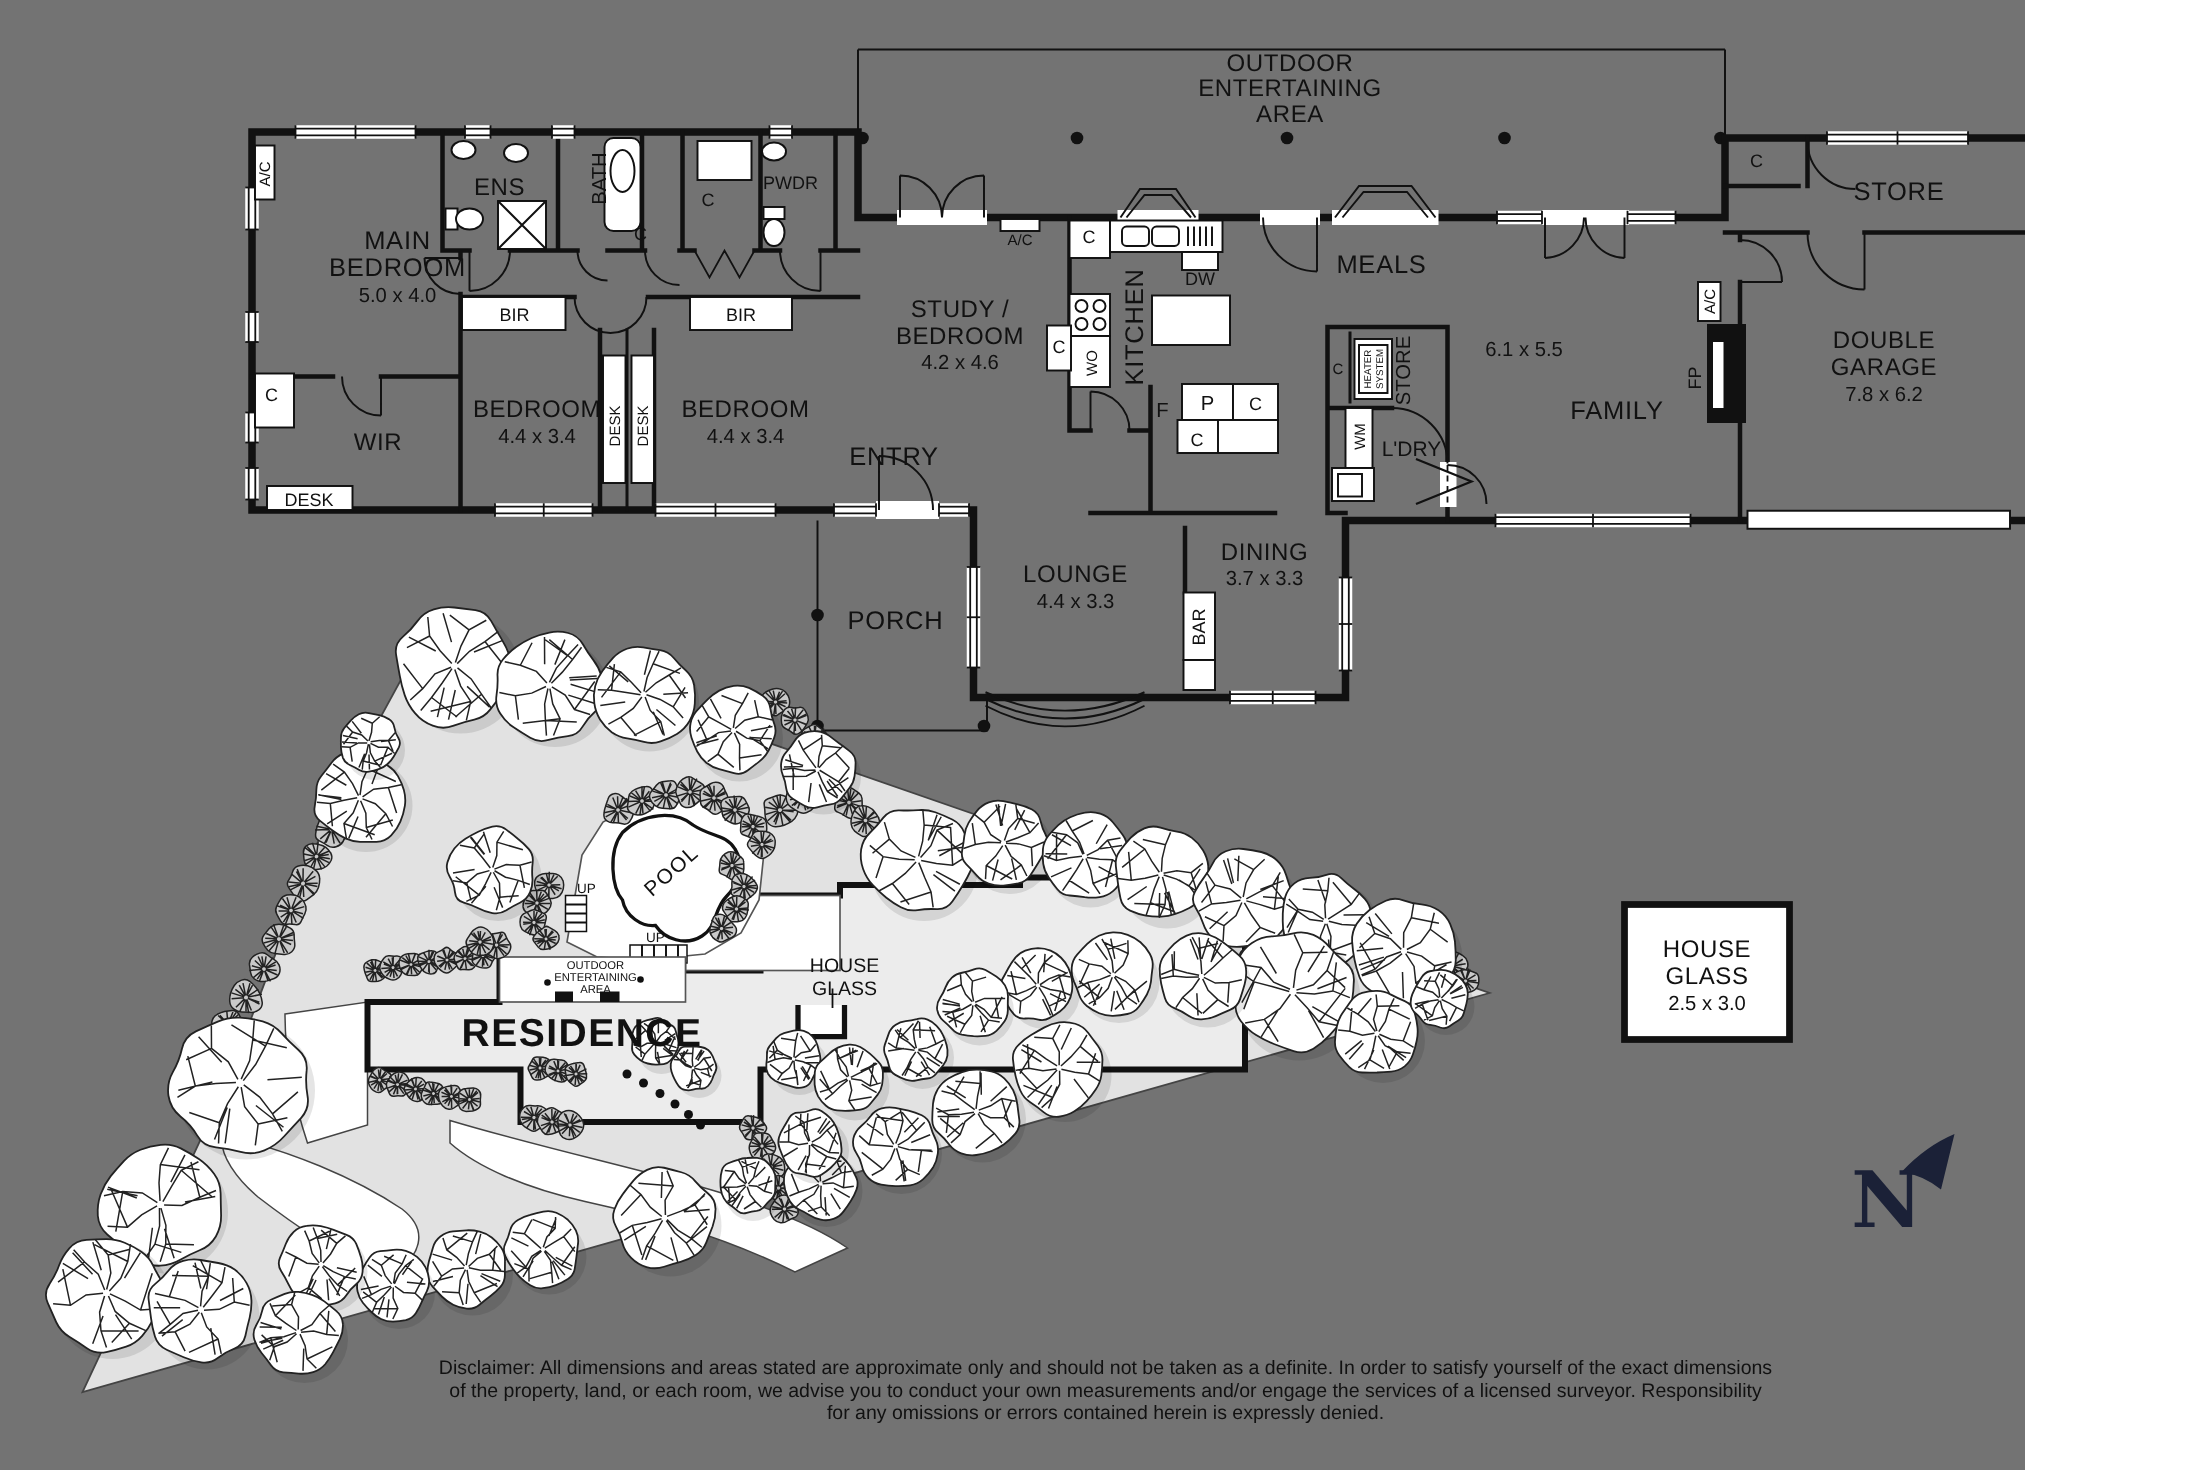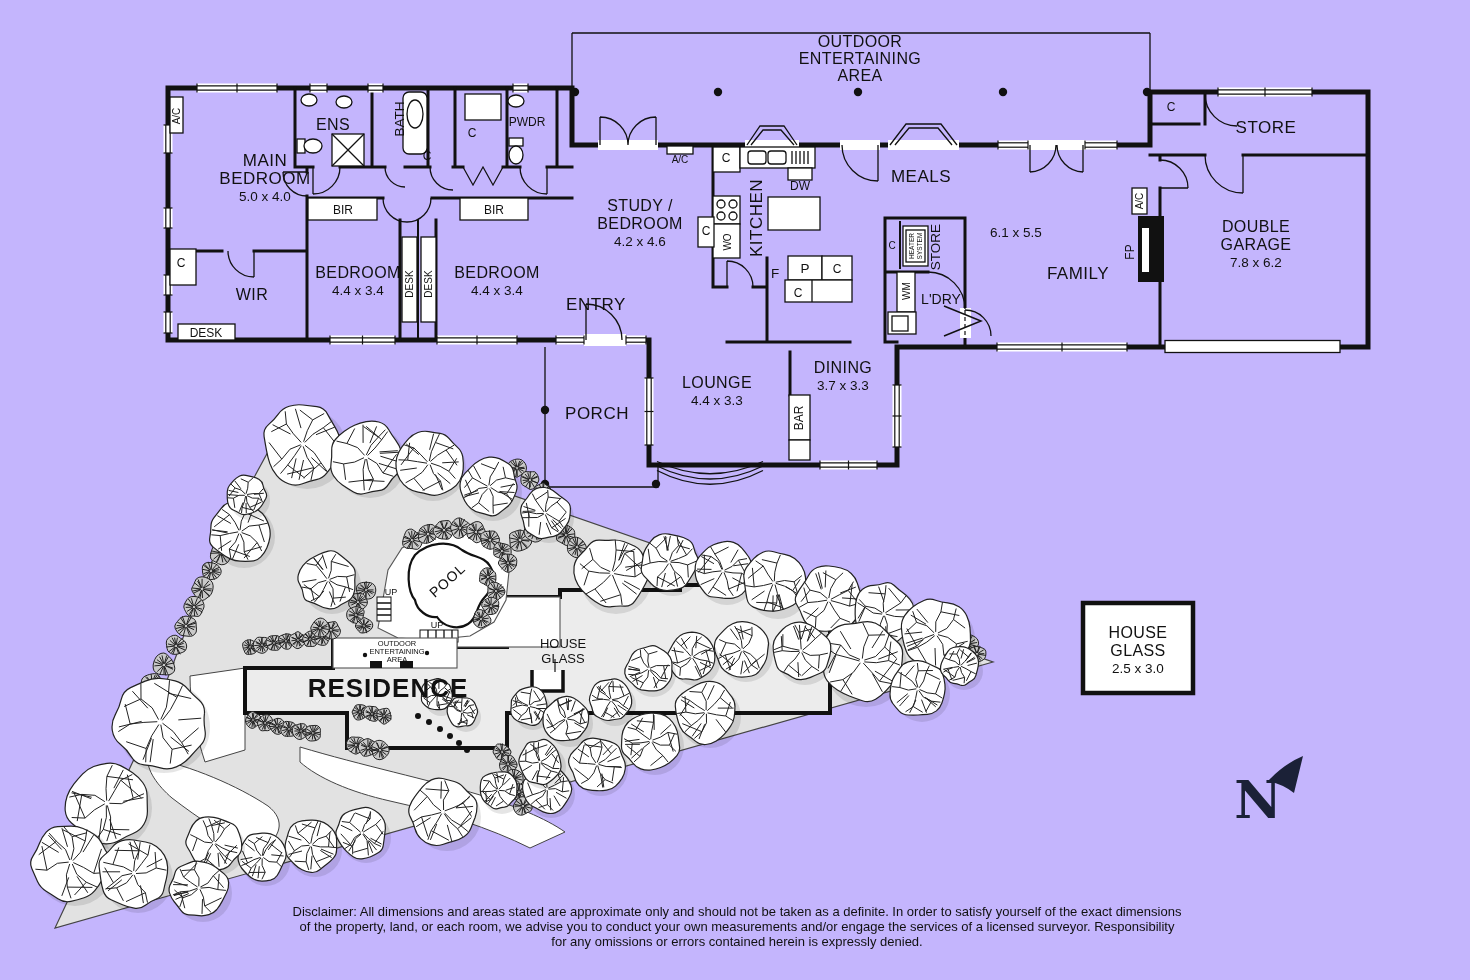--- a/index.html
+++ b/index.html
@@ -1,16 +1,16 @@
 <!DOCTYPE html>
 <html><head>
 <meta charset="utf-8">
 <style>
   html,body{margin:0;padding:0;background:#fff;}
-  #stage{width:1470px;height:980px;position:relative;background:#c4b5fd;overflow:hidden;}
+  #stage{width:1350px;height:980px;position:relative;background:#737373;overflow:hidden;}
   svg{display:block;}
   text{font-family:"Liberation Sans", sans-serif;fill:#111;}
   .rm{font-size:17px;letter-spacing:.5px;}
   .rm2{font-size:16px;letter-spacing:.4px;}
   .dim{font-size:13.5px;}
   .sm{font-size:12px;}
   .xs{font-size:10px;}
   .wall{stroke:#111;fill:none;stroke-linecap:square;}
   .thin{stroke:#111;fill:none;stroke-width:1.3;}
   .fix{stroke:#111;fill:#fff;stroke-width:1.3;}

